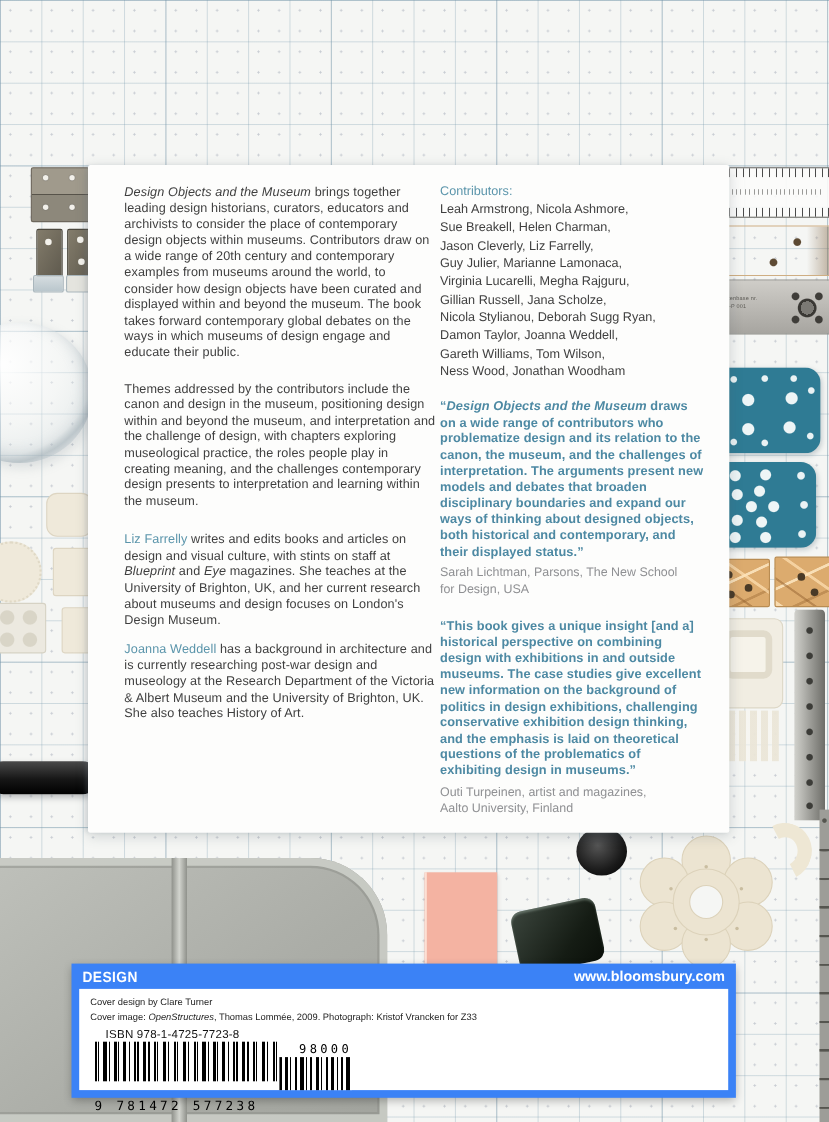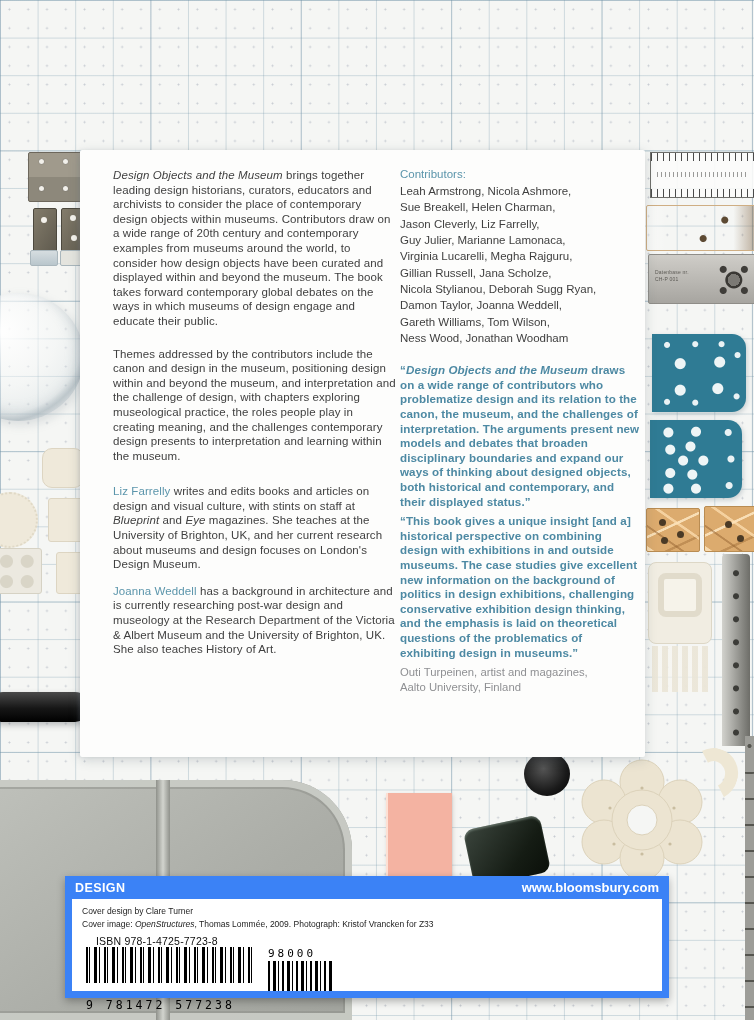--- a/index.html
+++ b/index.html
@@ -117,21 +117,21 @@
     background:linear-gradient(135deg,#3b453d, #151c14 65%, #0a0f09);
     box-shadow:inset 0 2px 2px rgba(180,200,185,0.35);}
   .arc-piece{left:688px;top:748px;width:50px;height:52px;border-radius:50%;
     border:13px solid #eee7d4;border-left-color:transparent;border-bottom-color:transparent;
     transform:rotate(18deg);box-sizing:border-box;}
   .edge-strip{left:745px;top:736px;width:9px;height:284px;background:#9d9d98;
     background-image:repeating-radial-gradient(circle at 50% 10px, #55554f 0 1.6px, transparent 2.5px 26px);}
 
   
   .cover{left:80px;top:150px;width:565px;height:607px;background:#fdfdfc;border-radius:2px;
-    box-shadow:0 3px 12px rgba(70,85,95,0.22), -2px 0 3px rgba(120,135,145,0.15);}
+    box-shadow:0 3px 12px rgba(70,85,95,0.22), -2px 0 3px rgba(120,135,145,0.15);padding-left:18px;}
   .col-left{position:absolute;left:33px;top:18px;width:283px;}
   .col-right{position:absolute;left:320px;top:18px;width:240px;}
   .body-text{font-size:11.5px;line-height:1.27;color:#3f3f3f;letter-spacing:0.1px;margin:0 0 18px 0;}
   .seg-i{font-style:italic;}
   .seg-name{color:#5b95ab;}
   .gap-lg{margin-bottom:21px;}
   .contrib-head{font-size:11.5px;color:#5b95ab;margin:0 0 3px 0;}
   .contrib-list{font-size:11.5px;line-height:1.42;color:#3f3f3f;white-space:pre-line;margin:0 0 17px 0;}
   .quote{font-size:11.6px;font-weight:700;color:#4d89a3;line-height:1.26;letter-spacing:0.1px;margin:0 0 5px 0;}
   .attrib{font-size:11.3px;color:#8f9093;line-height:1.3;white-space:pre-line;margin:0 0 19px 0;}
@@ -143,21 +143,21 @@
     justify-content:space-between;padding:0 10px;box-sizing:border-box;}
   .design-label{color:#fff;font-size:12.5px;font-weight:700;letter-spacing:0.4px;transform:scaleY(1.08);}
   .website{color:#fff;font-size:13px;font-weight:700;text-align:right;}
   .bar-panel{position:absolute;left:7px;right:7px;top:23px;bottom:7px;background:#ffffff;}
   .credits{position:absolute;left:10px;top:6px;font-size:8.5px;line-height:1.55;color:#1d1d1d;}
   .isbn{position:absolute;left:24px;top:36px;font-size:10.5px;color:#101010;letter-spacing:0.2px;}
   .barcode-wrap{position:absolute;left:14px;top:48px;display:flex;align-items:flex-start;}
   .barcode-main{width:168px;height:36px;
     background:repeating-linear-gradient(90deg,#000 0 2px,#fff 2px 3px,#000 3px 4px,#fff 4px 8px,#000 8px 11px,#fff 11px 13px,#000 13px 14px,#fff 14px 18px);}
   .barcode-num{font-family:"DejaVu Sans Mono",monospace;font-size:11.5px;letter-spacing:3px;color:#000;margin-top:15px;}
-  .supp{margin-left:14px;text-align:left;}
+  .supp{text-align:right;}
   .supp-num{font-family:"DejaVu Sans Mono",monospace;font-size:11px;letter-spacing:3px;color:#000;}
   .barcode-supp{width:66px;height:30px;margin-top:1px;
     background:repeating-linear-gradient(90deg,#000 0 2px,#fff 2px 5px,#000 5px 8px,#fff 8px 10px,#000 10px 11px,#fff 11px 14px);}
   .bar-right{position:absolute;right:9px;top:5px;bottom:5px;display:flex;align-items:flex-end;gap:9px;}
   .also{font-size:9.5px;font-weight:700;color:#111;line-height:1.3;white-space:pre-line;margin-bottom:4px;}
   .thumb{position:relative;overflow:hidden;}
   .thumb-love{width:64px;height:82px;border:1px solid #5c707c;
     background:repeating-linear-gradient(0deg,#93a9b6 0 9px, #869dab 9px 11px);}
   .thumb-love .ttl{position:absolute;left:0;right:0;top:3px;text-align:center;font-size:6.5px;font-weight:700;letter-spacing:1px;}
   .ttl-love{color:#c23b2e;} .ttl-objects{color:#eef1f2;}
@@ -267,20 +267,22 @@
 Sue Breakell, Helen Charman,
 Jason Cleverly, Liz Farrelly,
 Guy Julier, Marianne Lamonaca,
 Virginia Lucarelli, Megha Rajguru,
 Gillian Russell, Jana Scholze,
 Nicola Stylianou, Deborah Sugg Ryan,
 Damon Taylor, Joanna Weddell,
 Gareth Williams, Tom Wilson,
 Ness Wood, Jonathan Woodham</p>
     <p class="quote"><span>“</span><span class="seg-i">Design Objects and the Museum</span><span> draws on a wide range of contributors who problematize design and its relation to the canon, the museum, and the challenges of interpretation. The arguments present new models and debates that broaden disciplinary boundaries and expand our ways of thinking about designed objects, both historical and contemporary, and their displayed status.”</span></p>
+    <p class="attrib">Sarah Lichtman, Parsons, The New School
+for Design, USA</p>
     <p class="quote">“This book gives a unique insight [and a] historical perspective on combining design with exhibitions in and outside museums. The case studies give excellent new information on the background of politics in design exhibitions, challenging conservative exhibition design thinking, and the emphasis is laid on theoretical questions of the problematics of exhibiting design in museums.”</p>
     <p class="attrib">Outi Turpeinen, artist and magazines,
 Aalto University, Finland</p>
   </div>
 </div>
 
 <div class="abs info-bar">
   <div class="bar-head">
     <span class="design-label">DESIGN</span>
     <span class="website">www.bloomsbury.com</span>

